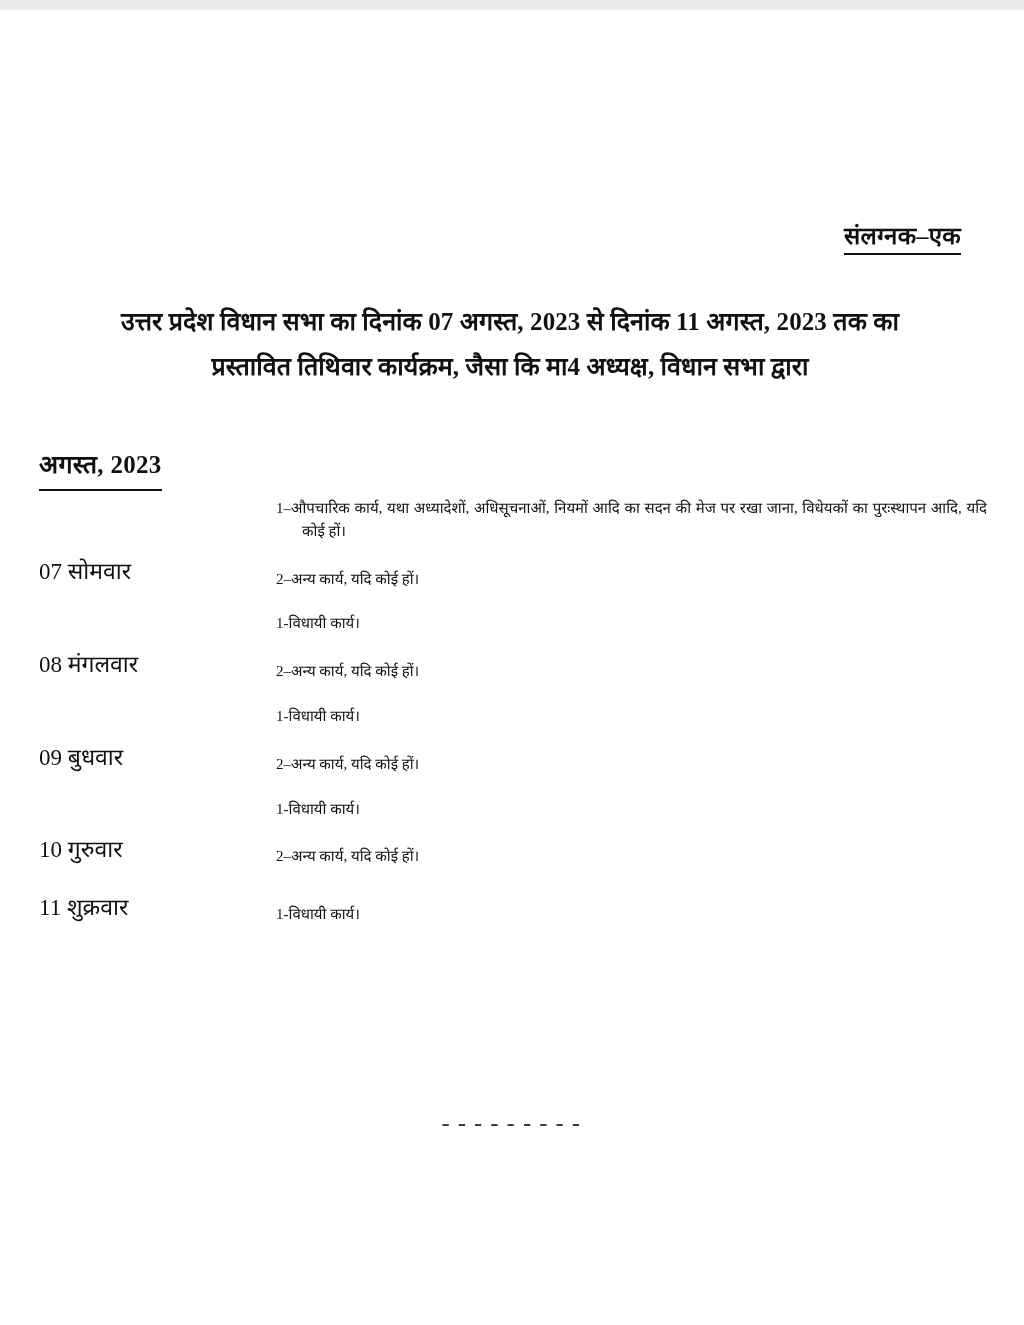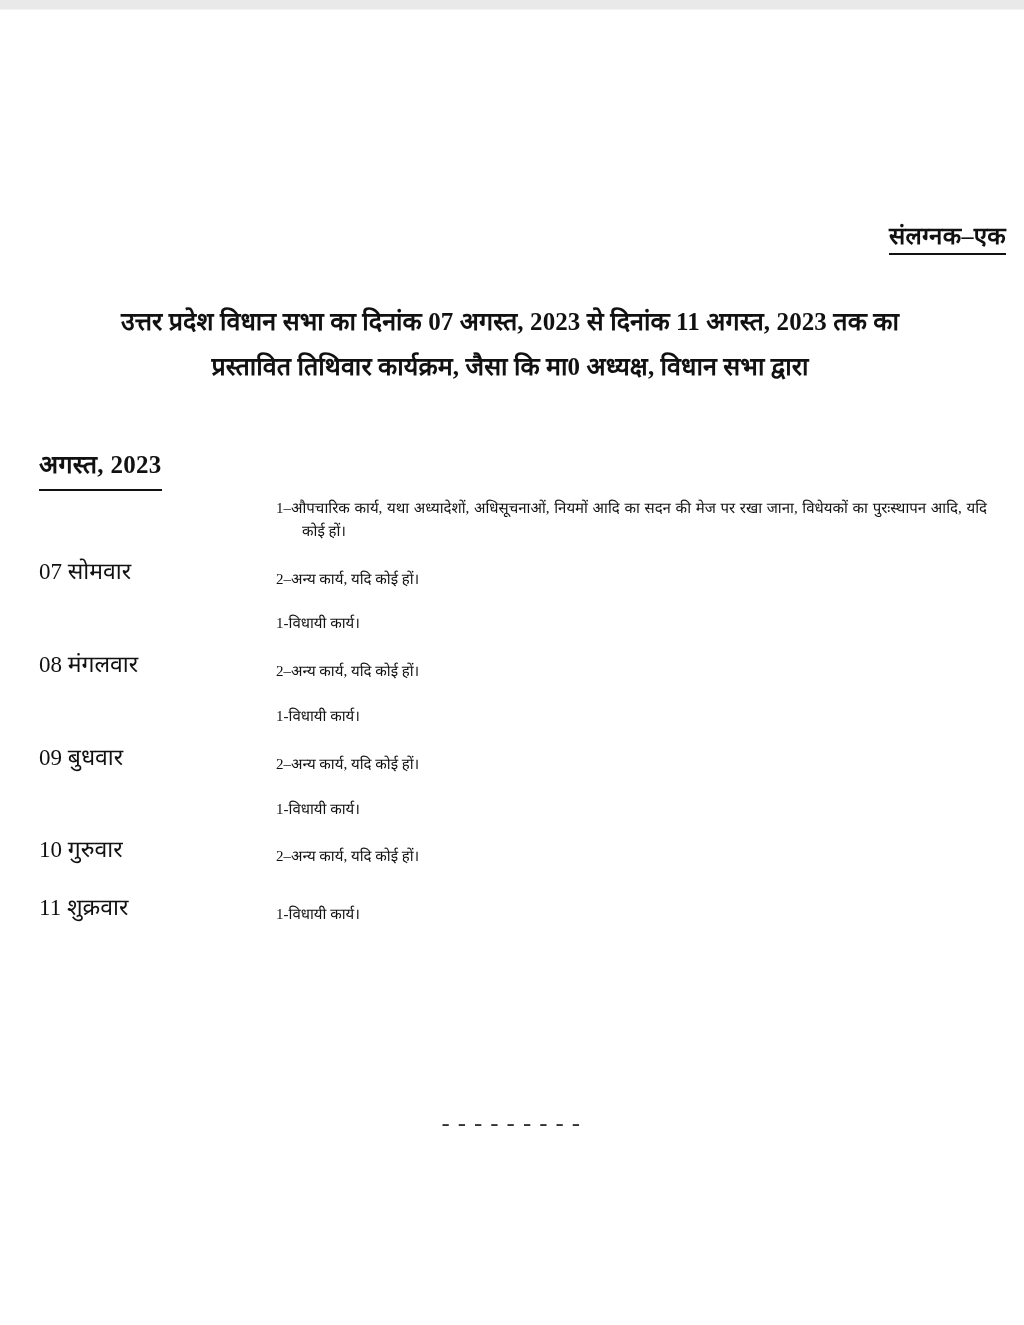--- a/index.html
+++ b/index.html
@@ -37,21 +37,21 @@
     box-sizing: border-box;
     padding: 0 39px;
   }
 
   
   .annexure-row {
     position: absolute;
     top: 221px;
     left: 0;
     width: 1024px;
-    padding-right: 18px;
+    padding-right: 63px;
     box-sizing: border-box;
     text-align: right;
   }
   .annexure-label {
     display: inline-block;
     font-size: 24px;
     font-weight: 700;
     letter-spacing: 0.3px;
     line-height: 1.3;
     border-bottom: 2px solid #111111;
@@ -156,21 +156,21 @@
 <div class="scan-strip"></div>
 
 <div class="page">
 
   <div class="annexure-row">
     <span class="annexure-label">संलग्नक–एक</span>
   </div>
 
   <div class="doc-title">
     <span class="title-line">उत्तर प्रदेश विधान सभा का दिनांक 07 अगस्त, 2023 से दिनांक 11 अगस्त, 2023 तक का</span>
-    <span class="title-line">प्रस्तावित तिथिवार कार्यक्रम, जैसा कि मा0 अध्यक्ष, विधान सभा द्वारा</span>
+    <span class="title-line">प्रस्तावित तिथिवार कार्यक्रम, जैसा कि मा4 अध्यक्ष, विधान सभा द्वारा</span>
   </div>
 
   <div class="month-header">
     <span class="month-header-text">अगस्त, 2023</span>
   </div>
 
   <div class="schedule">
 
     <div class="day-row">
       <div class="day-label">07 सोमवार</div>

